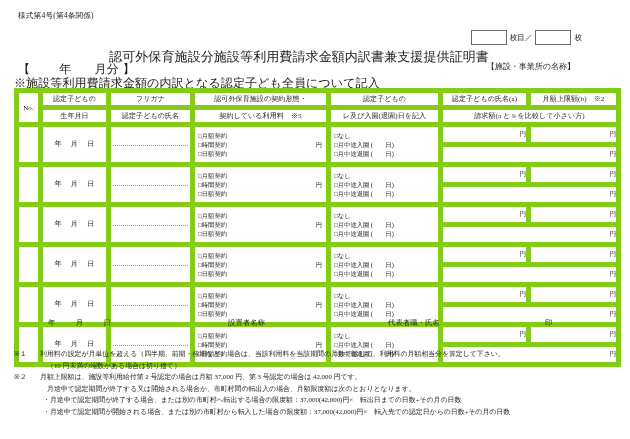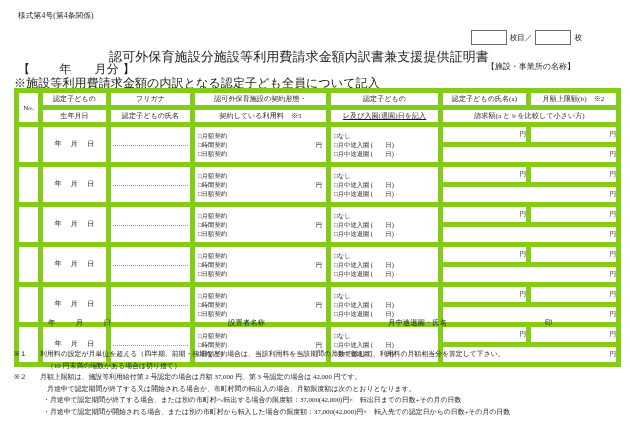--- a/index.html
+++ b/index.html
@@ -41,21 +41,21 @@
     font-size:6.6px;
   }
   table.main td,table.main th{
     border:5px solid #84cc16;
     padding:0;
     font-weight:normal;
     vertical-align:middle;
     background:#fff;
   }
   table.main th{text-align:center;font-size:7px;letter-spacing:.1px;}
-  .hd-sub{font-size:5.5px;text-decoration:underline;}
+  .hd-sub{font-size:5.5px;}
   .hcell{height:12px;line-height:12px;}
 
   
   col.c-no{width:24px;}
   col.c-bd{width:68px;}
   col.c-nm{width:84px;}
   col.c-ct{width:136px;}
   col.c-mid{width:112px;}
   col.c-a{width:88px;}
   col.c-b{width:90px;}
@@ -400,21 +400,21 @@
         </tr>
       </tbody>
   </table>
 
 
   <div class="sign-row">
     <span class="s-date">
       <span>年</span><span class="g"></span><span>月</span><span class="g"></span><span>日</span>
     </span>
     <span class="s-est">設置者名称</span>
-    <span class="s-rep">月中途退園・氏名</span>
+    <span class="s-rep">代表者職・氏名</span>
     <span class="s-seal">印</span>
   </div>
 
   <div class="notes">
     <div class="note">
       <span class="mark">※１</span>
       <span class="body">
         <span>利用料の設定が月単位を超える（四半期、前期・後期など）場合は、当該利用料を当該期間の月数で除して、利用料の月額相当分を算定して下さい。</span>
         <span class="sub">（10 円未満の端数がある場合は切り捨て）</span>
       </span>

